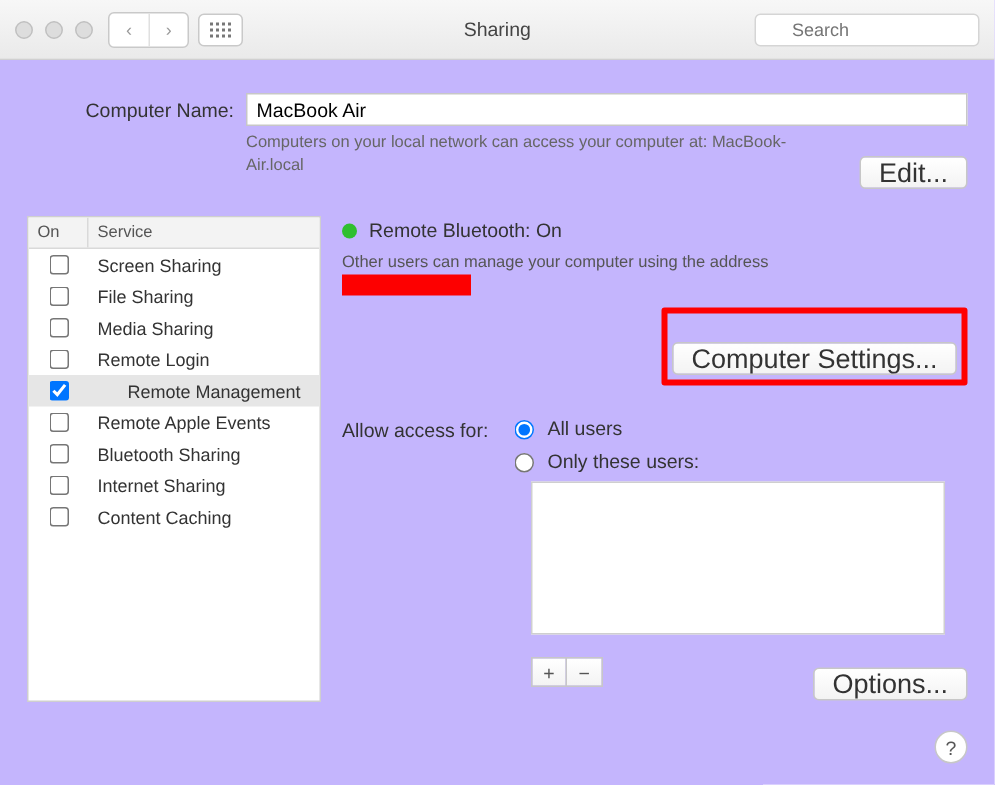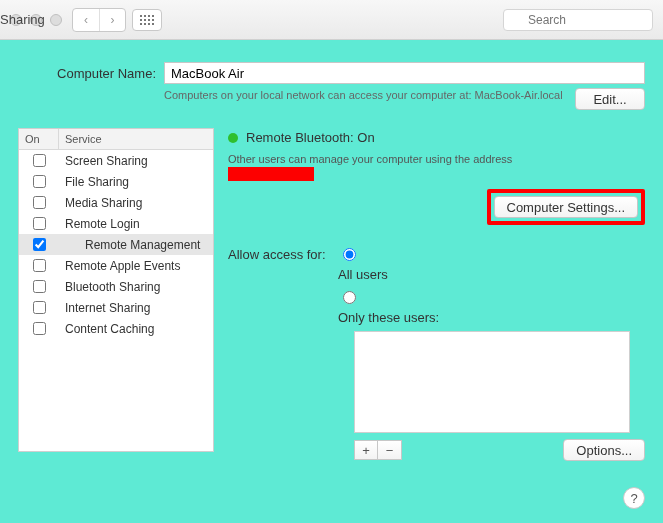--- a/index.html
+++ b/index.html
@@ -24,43 +24,43 @@
     position: relative;
   }
   .traffic-lights { display: flex; gap: 8px; margin-right: 10px; }
   .tl { width: 12px; height: 12px; border-radius: 50%; background: #ddd; border: 0.5px solid #c0c0c0; }
   .nav-btns { display: flex; border: 1px solid #c9c9c9; border-radius: 4px; overflow: hidden; background: #fff; }
   .nav-btn { width: 26px; height: 22px; display:flex; align-items:center; justify-content:center; color:#999; font-size:12px; }
   .nav-btn + .nav-btn { border-left: 1px solid #e0e0e0; }
   .grid-btn { margin-left: 6px; width: 30px; height: 22px; border:1px solid #c9c9c9; border-radius:4px; background:#fff; display:flex; align-items:center; justify-content:center; color:#777; }
   .grid-dots { display:grid; grid-template-columns: repeat(4, 2px); grid-template-rows: repeat(3, 2px); gap:2px; }
   .grid-dots i { width:2px; height:2px; background:#777; display:block; }
-  .title { position:absolute; left:0; right:0; text-align:left; font-size:13px; color:#444; pointer-events:none; }
+  .title { position:absolute; left:0; right:0; text-align:center; font-size:13px; color:#444; pointer-events:none; }
   .search-wrap { margin-left:auto; }
   .search {
     width: 150px; height: 22px; border:1px solid #d5d5d5; border-radius:4px;
     background:#fff; padding: 0 6px 0 24px; font-size:12px; color:#666;
     background-image: none; position:relative;
   }
   .search-box { position:relative; }
   .mag { position:absolute; left:6px; top:50%; transform:translateY(-50%); color:#999; font-size:12px; pointer-events:none; }
 
-  .content { padding: 18px 18px 8px 18px; background:#5eead4; height:calc(100% - 40px); }
+  .content { padding: 18px 18px 8px 18px; background:#c4b5fd; height:calc(100% - 40px); }
 
   .name-row { display:flex; align-items:center; gap:8px; margin: 4px 0 4px 28px; }
   .name-label { width:110px; text-align:right; color:#333; }
   .name-input { flex:1; height:22px; border:1px solid #c7c7c7; background:#fff; padding:2px 6px; font-size:13px; }
   .name-sub { display:flex; align-items:flex-start; margin-left:146px; margin-top:4px; gap:12px; }
   .name-sub-text { font-size:11px; color:#666; line-height:1.4; flex:1; }
   .edit-btn { min-width:70px; }
 
   .btn {
     height:22px; padding:0 12px; border:1px solid #c7c7c7; border-radius:4px;
-    background: linear-gradient(#ffffff,#f3f3f3); font-size:13px; color:#333;
-    display:inline-flex; align-items:center; justify-content:center;
+    background: linear-gradient(#ffffff,#f3f3f3); font-size:18px; color:#333;
+    display:inline-flex; align-items:center; justify-content:center;margin-top:16px;
   }
 
   .main-row { display:flex; gap:14px; margin-top:18px; align-items:flex-start; }
   .services {
     width:196px; height:324px; border:1px solid #cfcfcf; background:#fff; overflow:hidden;
   }
   .services-header { display:flex; background:#f3f3f3; border-bottom:1px solid #d9d9d9; font-size:11px; color:#555; }
   .col-on { width:40px; padding:4px 6px; border-right:1px solid #d9d9d9; }
   .col-svc { flex:1; padding:4px 6px; }
   .svc-row { display:flex; align-items:center; height:21px; font-size:12px; }
@@ -74,21 +74,21 @@
   .dot-green { width:10px; height:10px; border-radius:50%; background:#2fbf2f; }
   .desc { font-size:11px; color:#555; margin-top:8px; }
   .redact { width:86px; height:14px; background:#fd0000; margin-top:2px; }
 
   .comp-settings-wrap { display:flex; justify-content:flex-end; margin-top:8px; }
   .red-outline { border:4px solid #ff0000; padding:3px; border-radius:2px; display:inline-block; }
 
   .access { margin-top:20px; display:flex; gap:6px; }
   .access-label { width:104px; text-align:left; padding-top:2px; }
   .radio-stack { display:flex; flex-direction:column; gap:6px; }
-  .radio-item { display:flex; align-items:flex-start; gap:6px;flex-direction:column; }
+  .radio-item { display:flex; align-items:center; gap:6px; }
   .userlist {
     margin-left:16px; margin-top:6px; width:276px; height:102px;
     border:1px solid #cfcfcf; background:#fff;
   }
   .pm-row { display:flex; align-items:center; margin-top:6px; margin-left:16px; gap:0; }
   .pm-btn {
     width:24px; height:20px; border:1px solid #c7c7c7; background:linear-gradient(#ffffff,#f3f3f3);
     display:flex; align-items:center; justify-content:center; font-size:13px; color:#555;
   }
   .pm-btn + .pm-btn { border-left:none; }

